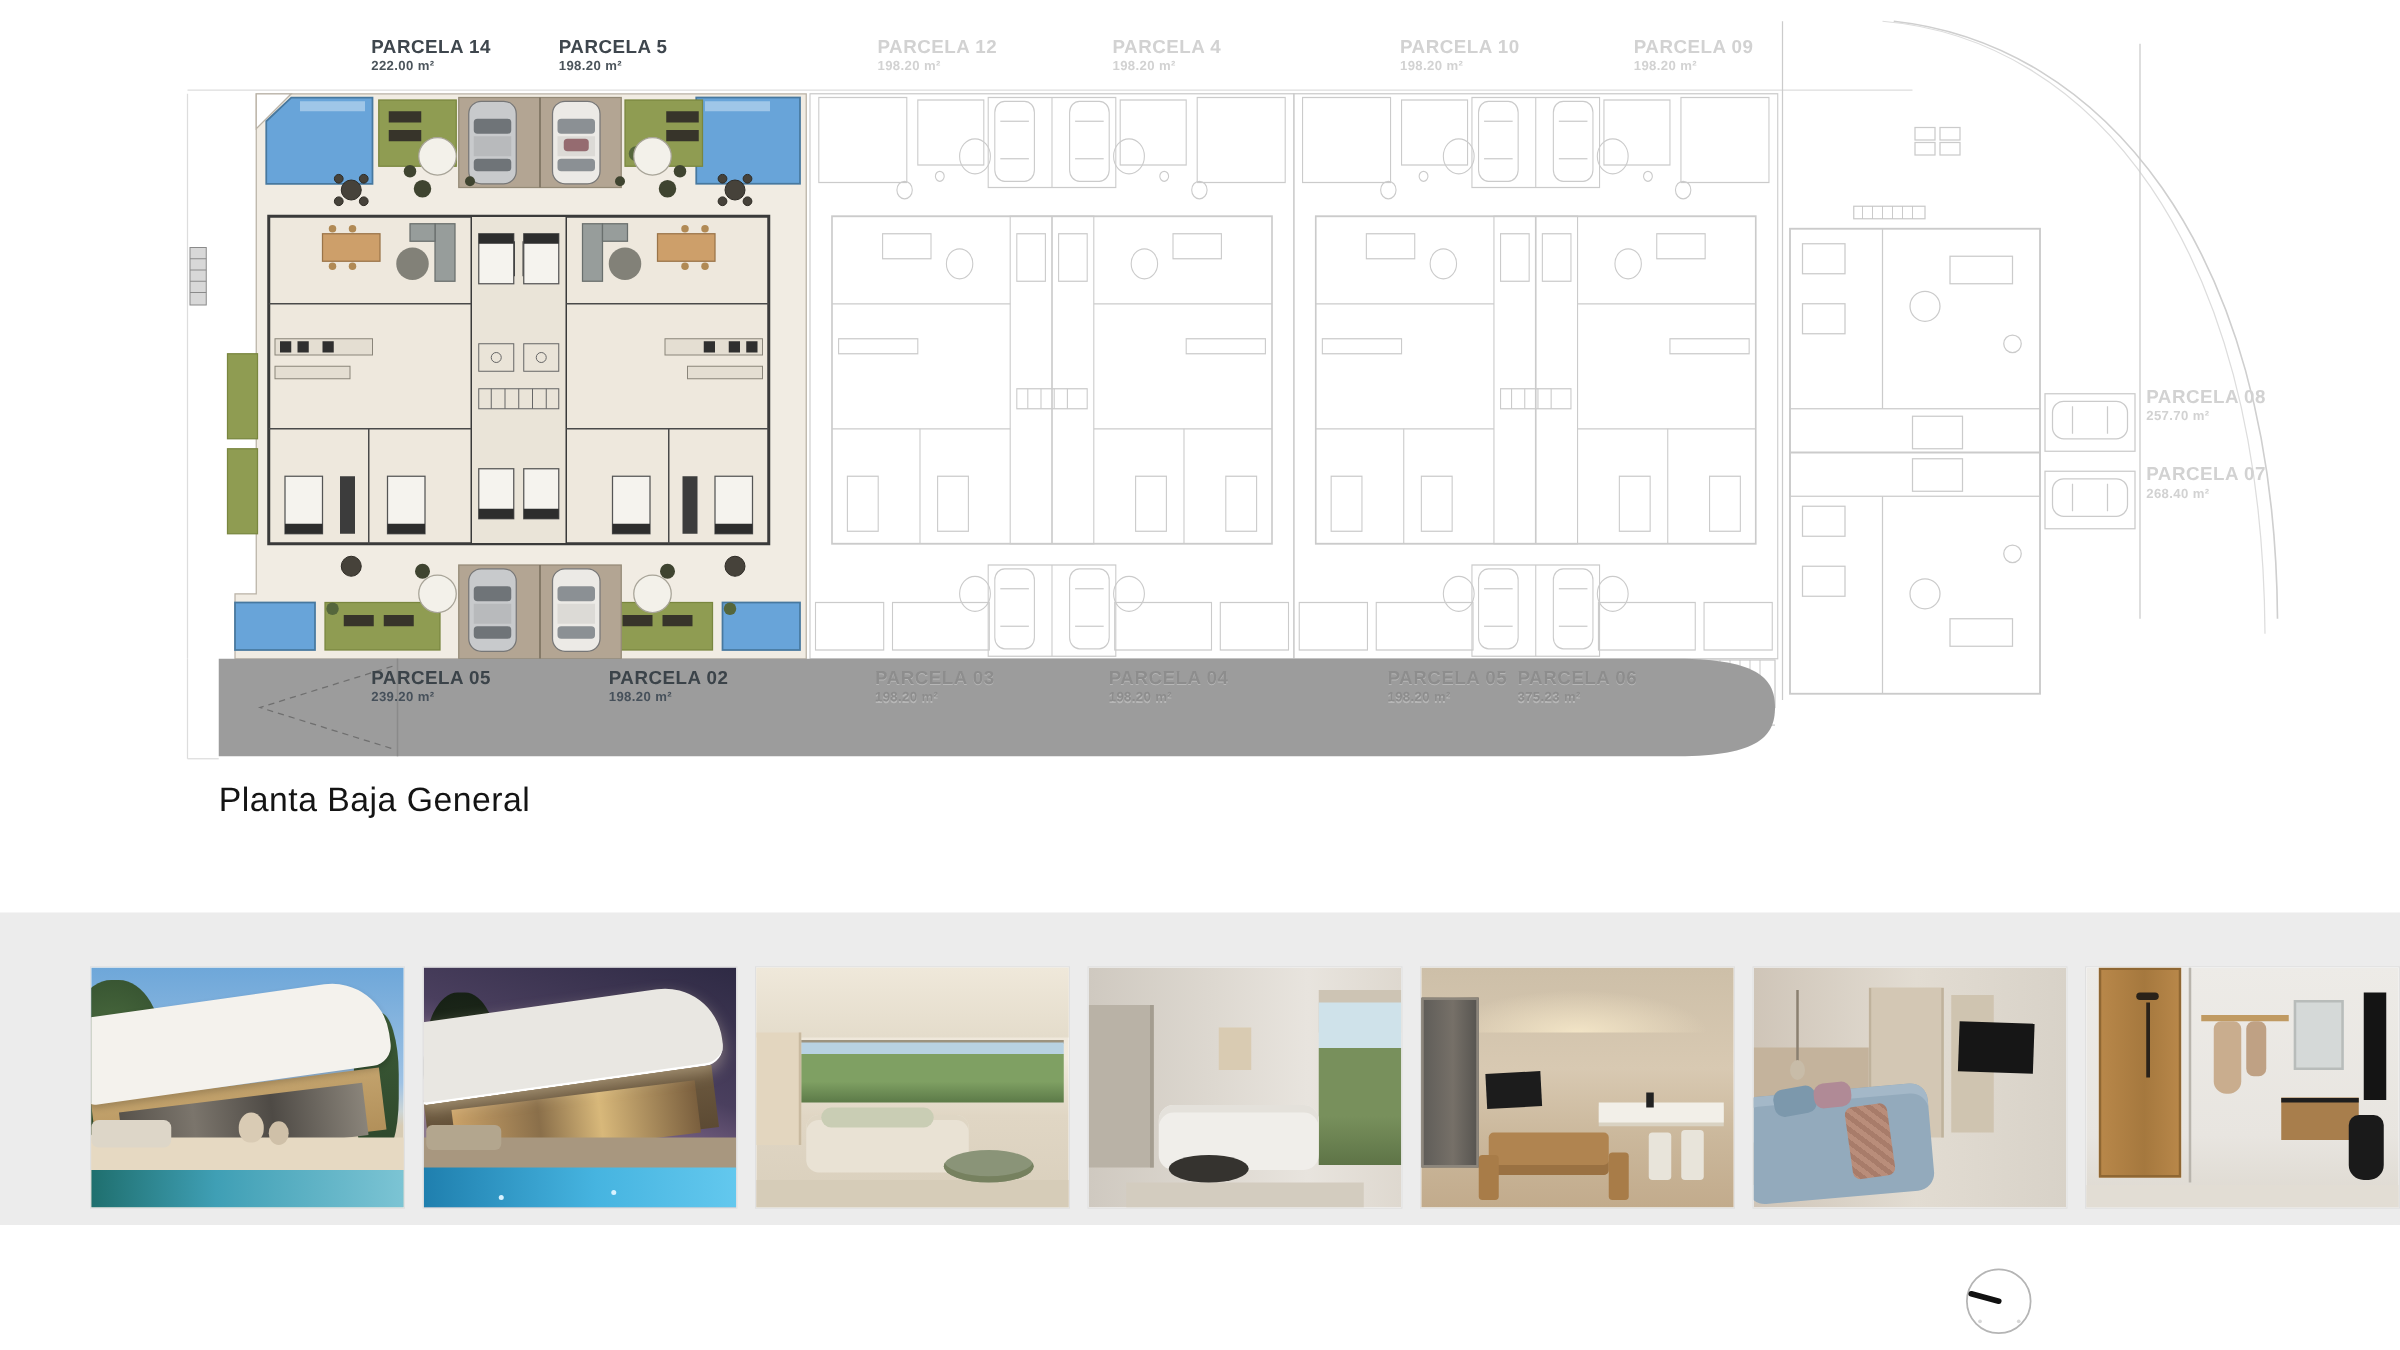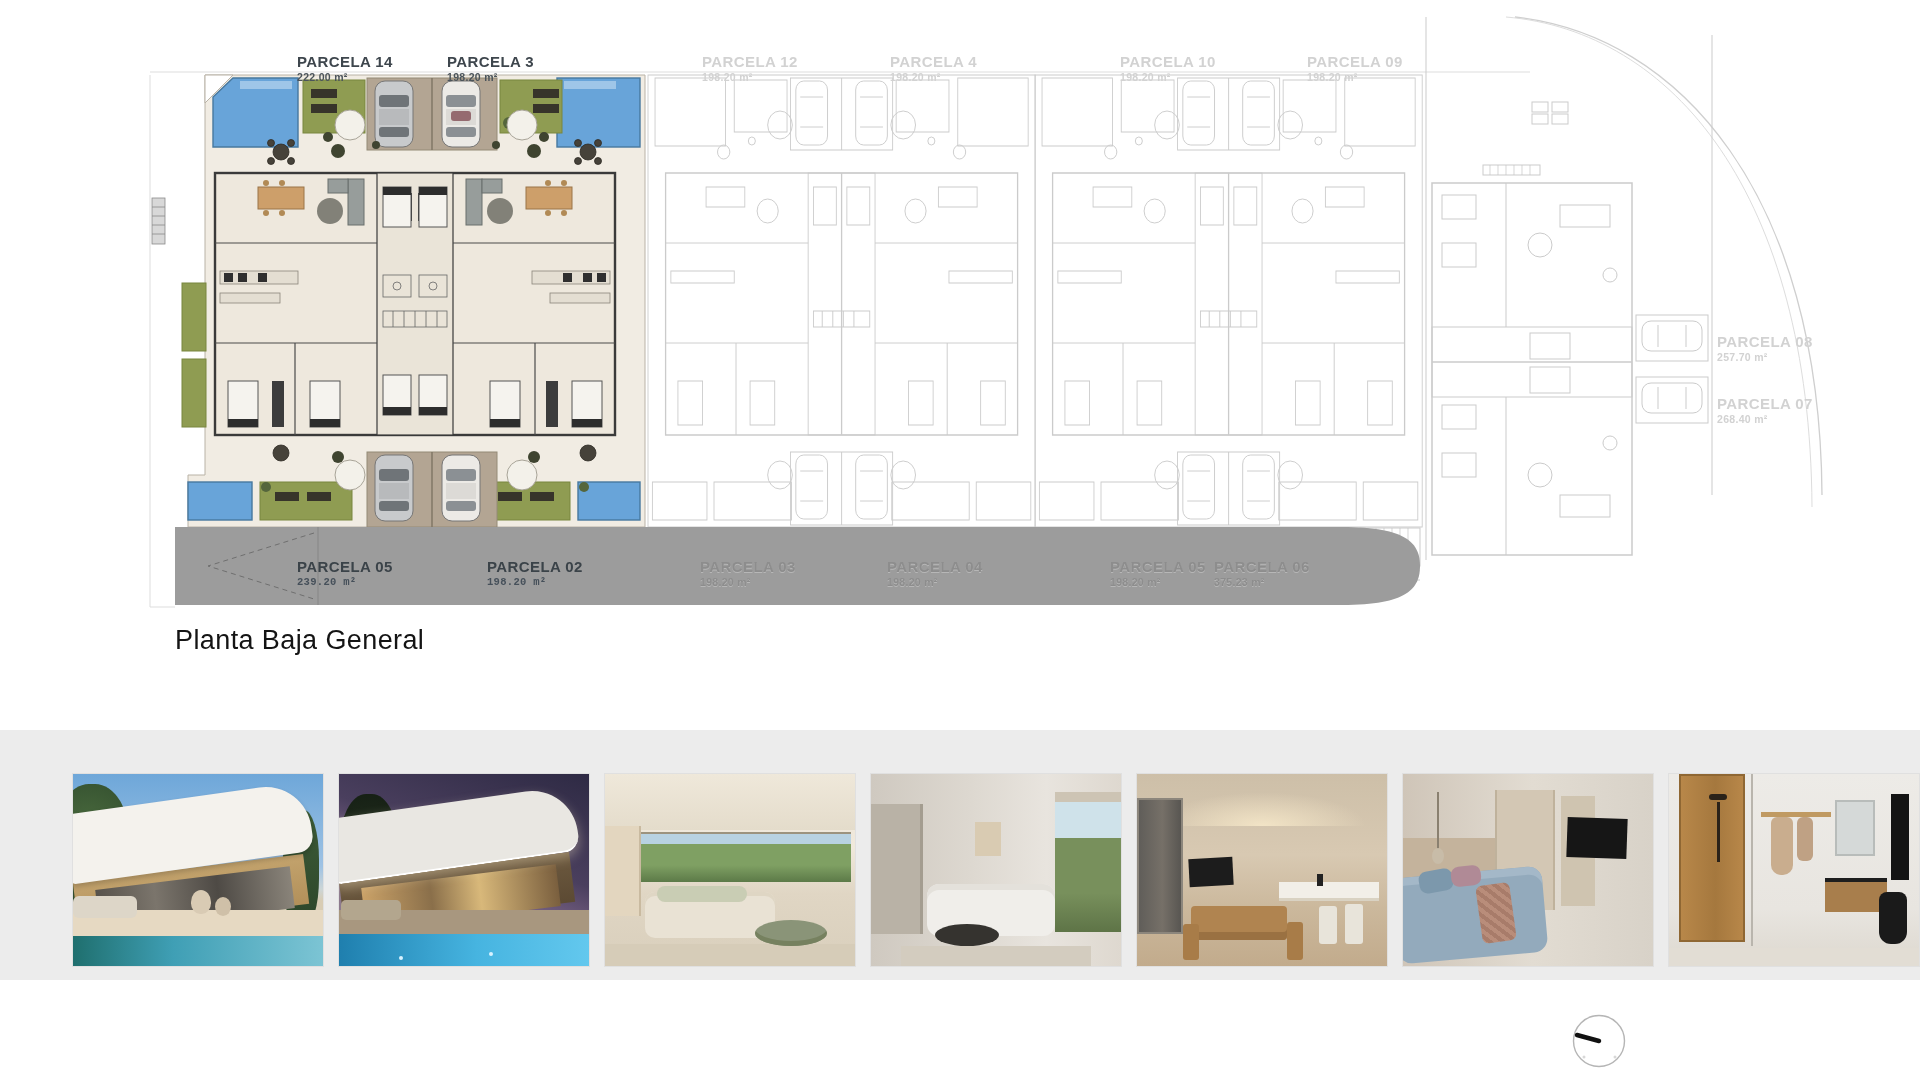--- a/index.html
+++ b/index.html
@@ -4,28 +4,28 @@
 <style>
   html,body{margin:0;padding:0;background:#fff;}
   body{font-family:"Liberation Sans",sans-serif;}
   .stage{position:relative;width:1920px;height:1080px;background:#ffffff;overflow:hidden;}
 
   
   .plan{position:absolute;left:0;top:0;width:1920px;height:710px;}
   .plan-svg{position:absolute;left:0;top:0;}
 
   
-  .plabel{position:absolute;line-height:1;white-space:nowrap;margin-top:24px;}
+  .plabel{position:absolute;line-height:1;white-space:nowrap;}
   .plabel .pname{font-weight:700;font-size:15px;letter-spacing:.4px;}
   .plabel .parea{font-weight:700;font-size:10.5px;margin-top:3px;letter-spacing:.3px;}
   .plabel.dark{color:var(--label-dark,#3e464d);}
   .plabel.dark .parea{color:#4b545b;}
   .plabel.light{color:var(--label-light,#d2d2d2);}
   .plabel.bar-dark{color:#3b4349;}
-  .plabel.bar-dark .parea{color:#46505a;font-family:Liberation Mono, monospace;}
+  .plabel.bar-dark .parea{color:#46505a;}
   .plabel.bar-light{color:#8d8d8d;text-shadow:0 1px 0 rgba(255,255,255,.28);}
 
   .watermark{position:absolute;left:720px;top:528px;width:480px;text-align:center;
     font-family:"DejaVu Serif","Liberation Serif",serif;font-size:30px;color:#f7f7f7;
     opacity:.95;letter-spacing:.5px;}
   .plan-title{position:absolute;left:175px;top:625px;font-size:27px;color:#141414;
     letter-spacing:.4px;}
 
   
   .c-floor{fill:var(--floor,#f1ece3);stroke:#b9b2a6;stroke-width:1;}
@@ -480,21 +480,21 @@
       <polyline class="road-dash" points="314,533 208,566 314,599"></polyline>
       <line class="bnd" x1="150" y1="527" x2="150" y2="607"></line>
       <line class="bnd" x1="150" y1="607" x2="175" y2="607"></line>
     </svg>
 
     <div class="plabel dark" style="left:297px;top:30px">
       <div class="pname">PARCELA 14</div>
         <div class="parea">222.00 m²</div>
       </div>
     <div class="plabel dark" style="left:447px;top:30px">
-      <div class="pname">PARCELA 3</div>
+      <div class="pname">PARCELA 5</div>
         <div class="parea">198.20 m²</div>
       </div>
     <div class="plabel light" style="left:702px;top:30px">
       <div class="pname">PARCELA 12</div>
         <div class="parea">198.20 m²</div>
       </div>
     <div class="plabel light" style="left:890px;top:30px">
       <div class="pname">PARCELA 4</div>
         <div class="parea">198.20 m²</div>
       </div>

